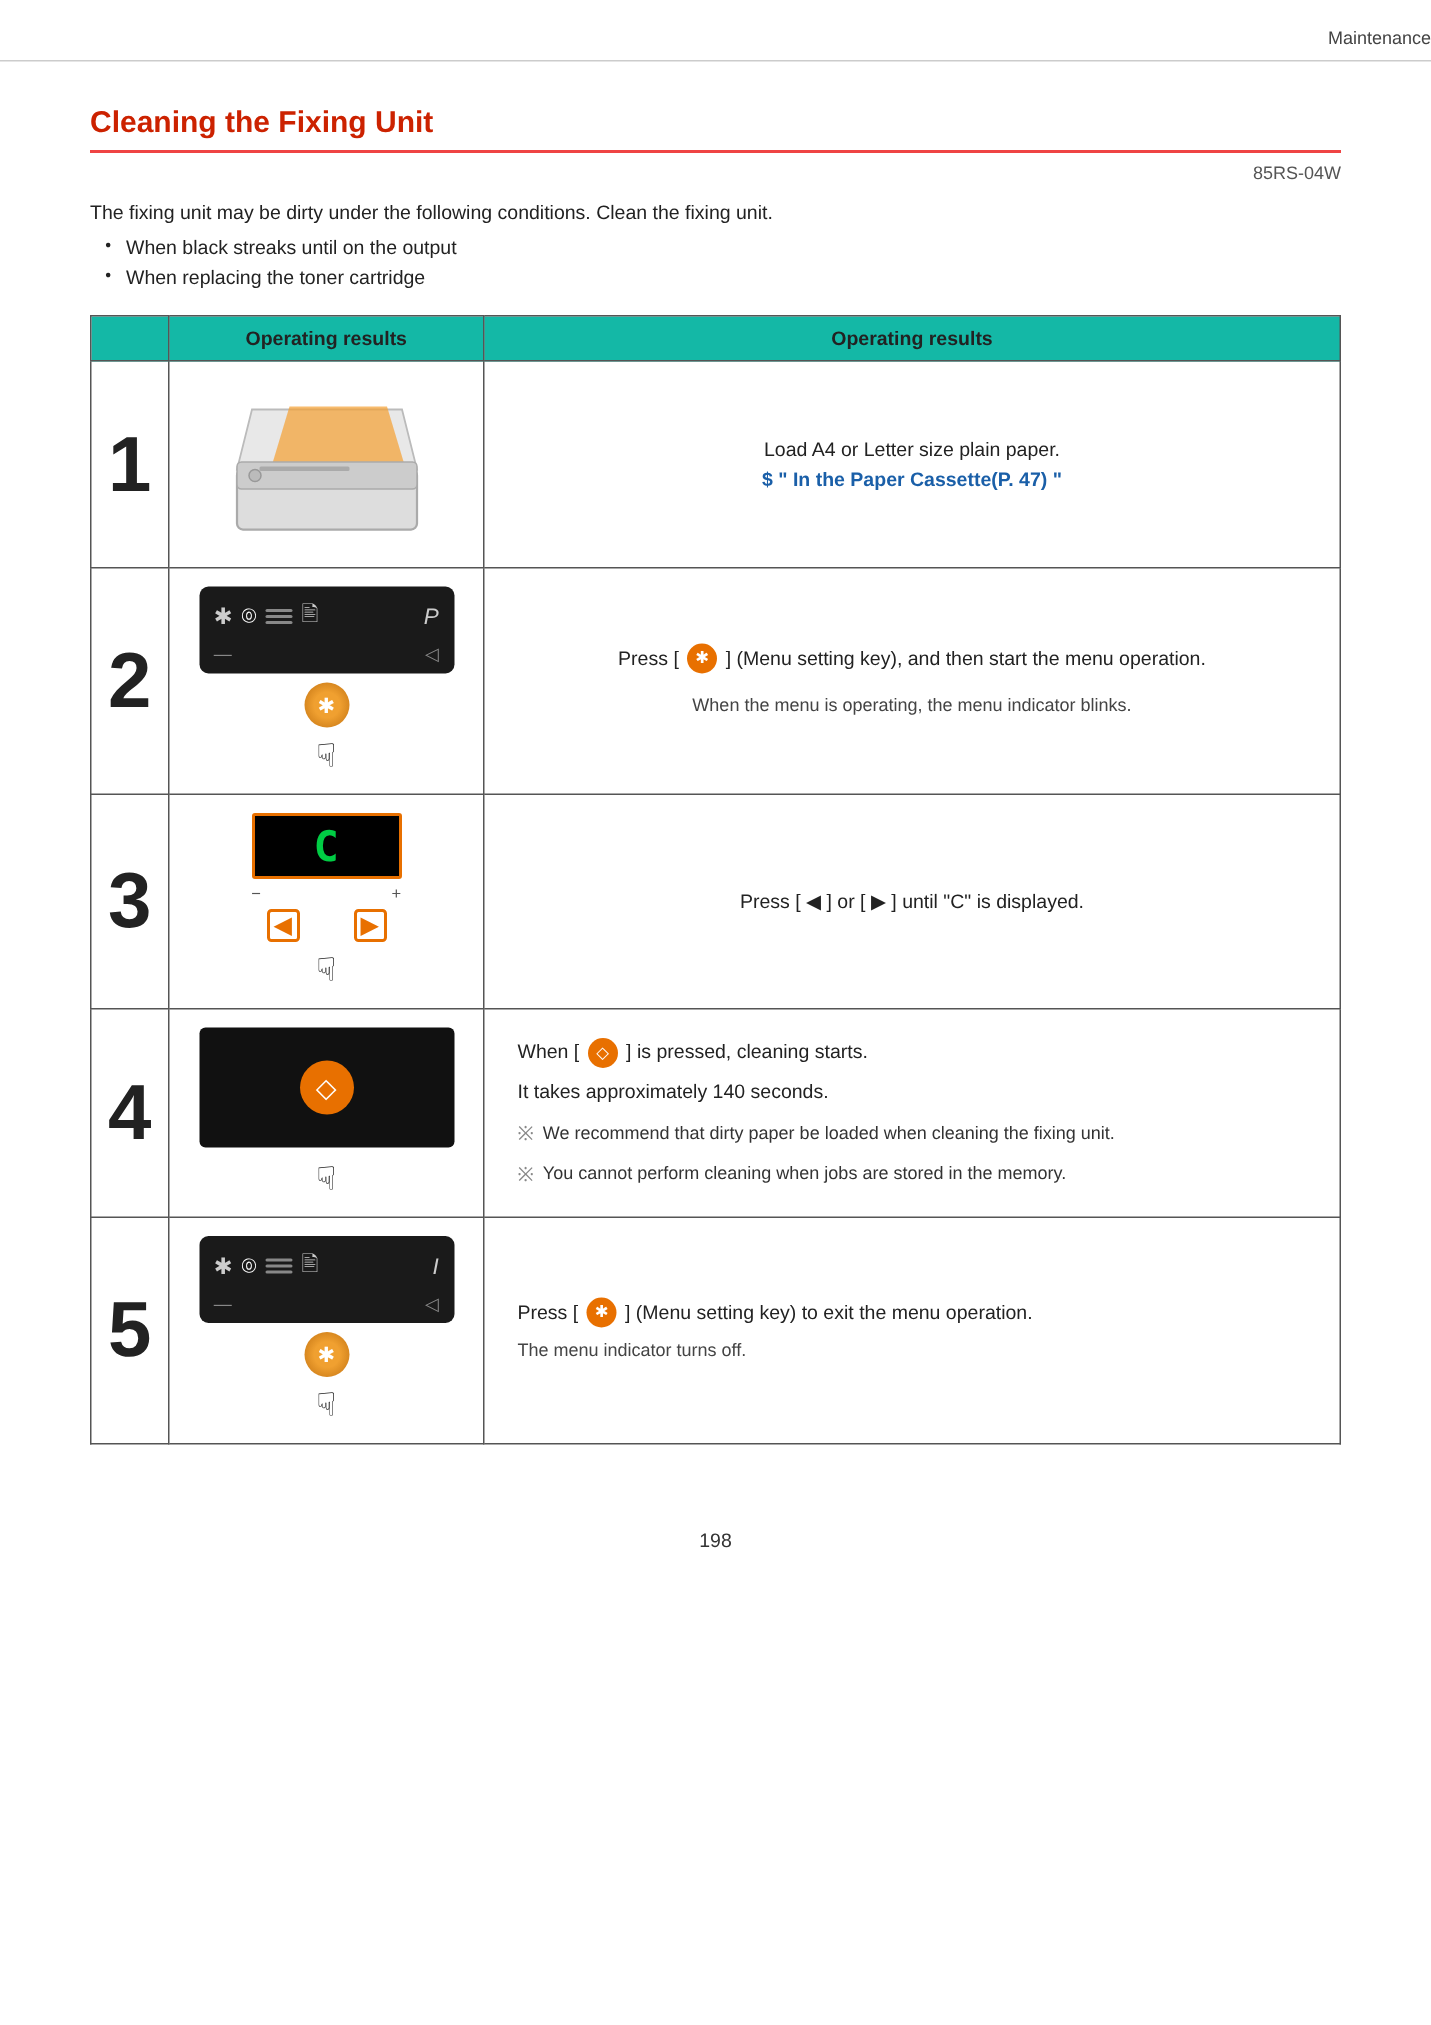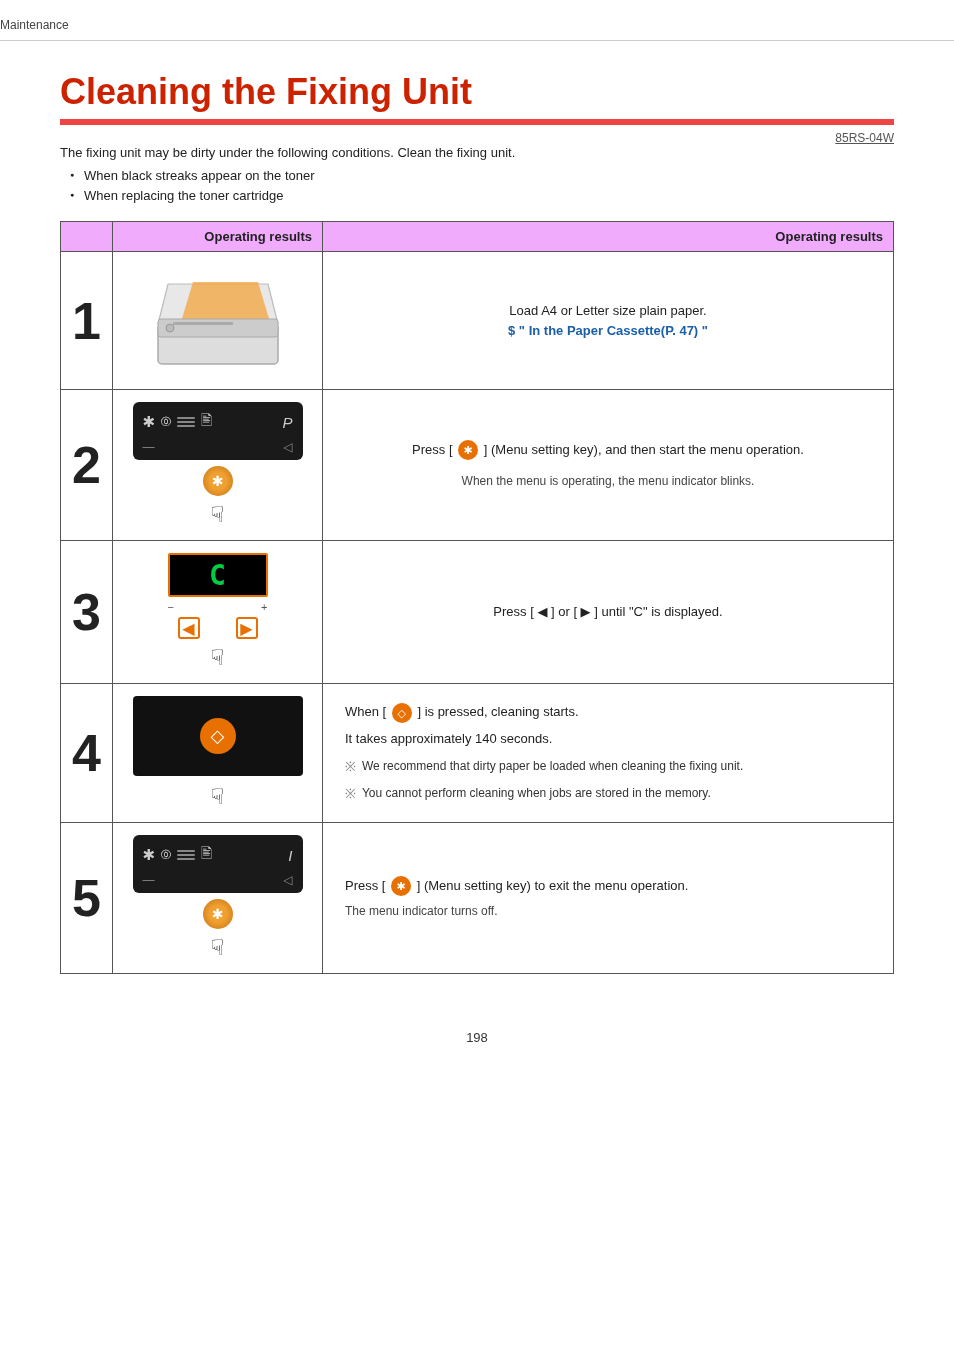--- a/index.html
+++ b/index.html
@@ -6,42 +6,42 @@
     body {
       background: #fff;
       font-family: Arial, sans-serif;
       font-size: 13px;
       color: #222;
       width: 954px;
       min-height: 1350px;
       padding: 0;
     }
     .page-header {
-      text-align: left;
+      text-align: right;
       padding: 18px 0 8px 0;
       font-size: 12px;
       color: #444;
       border-bottom: 1px solid #ccc;
     }
     .content {
       padding: 30px 60px 40px 60px;
     }
     .page-title {
-      font-size: 36px;
+      font-size: 20px;
       font-weight: bold;
       color: #cc2200;
       margin-bottom: 6px;
       padding-bottom: 6px;
-      border-bottom: 6px solid #ef4444;
+      border-bottom: 2px solid #ef4444;
     }
     .doc-id {
       text-align: right;
       font-size: 12px;
       color: #555;
-      text-decoration: underline;
+      margin-bottom: 12px;
     }
     .intro-text {
       font-size: 13px;
       margin-bottom: 8px;
     }
     .bullet-list {
       list-style: none;
       margin-bottom: 18px;
       padding-left: 10px;
     }
@@ -63,22 +63,22 @@
     .steps-table {
       width: 100%;
       border-collapse: collapse;
       border: 1.5px solid #555;
     }
     .steps-table th {
       border: 1.5px solid #555;
       padding: 7px 10px;
       font-weight: bold;
       font-size: 13px;
-      background: #f0abfc;
-      text-align: right;
+      background: #14b8a6;
+      text-align: center;
     }
     .steps-table td {
       border: 1.5px solid #555;
       vertical-align: middle;
     }
     .step-num-cell {
       width: 52px;
       text-align: center;
       vertical-align: middle;
       font-size: 52px;
@@ -299,21 +299,21 @@
 
 <div class="content">
 
   <div class="page-title">Cleaning the Fixing Unit</div>
 
   <div class="doc-id">85RS-04W</div>
 
   <p class="intro-text">The fixing unit may be dirty under the following conditions. Clean the fixing unit.</p>
 
   <ul class="bullet-list">
-    <li>When black streaks appear on the toner</li>
+    <li>When black streaks until on the output</li>
     <li>When replacing the toner cartridge</li>
   </ul>
 
   <table class="steps-table">
     <thead>
       <tr>
         <th style="width:52px;"></th>
         <th style="width:210px;">Operating results</th>
         <th>Operating results</th>
       </tr>

